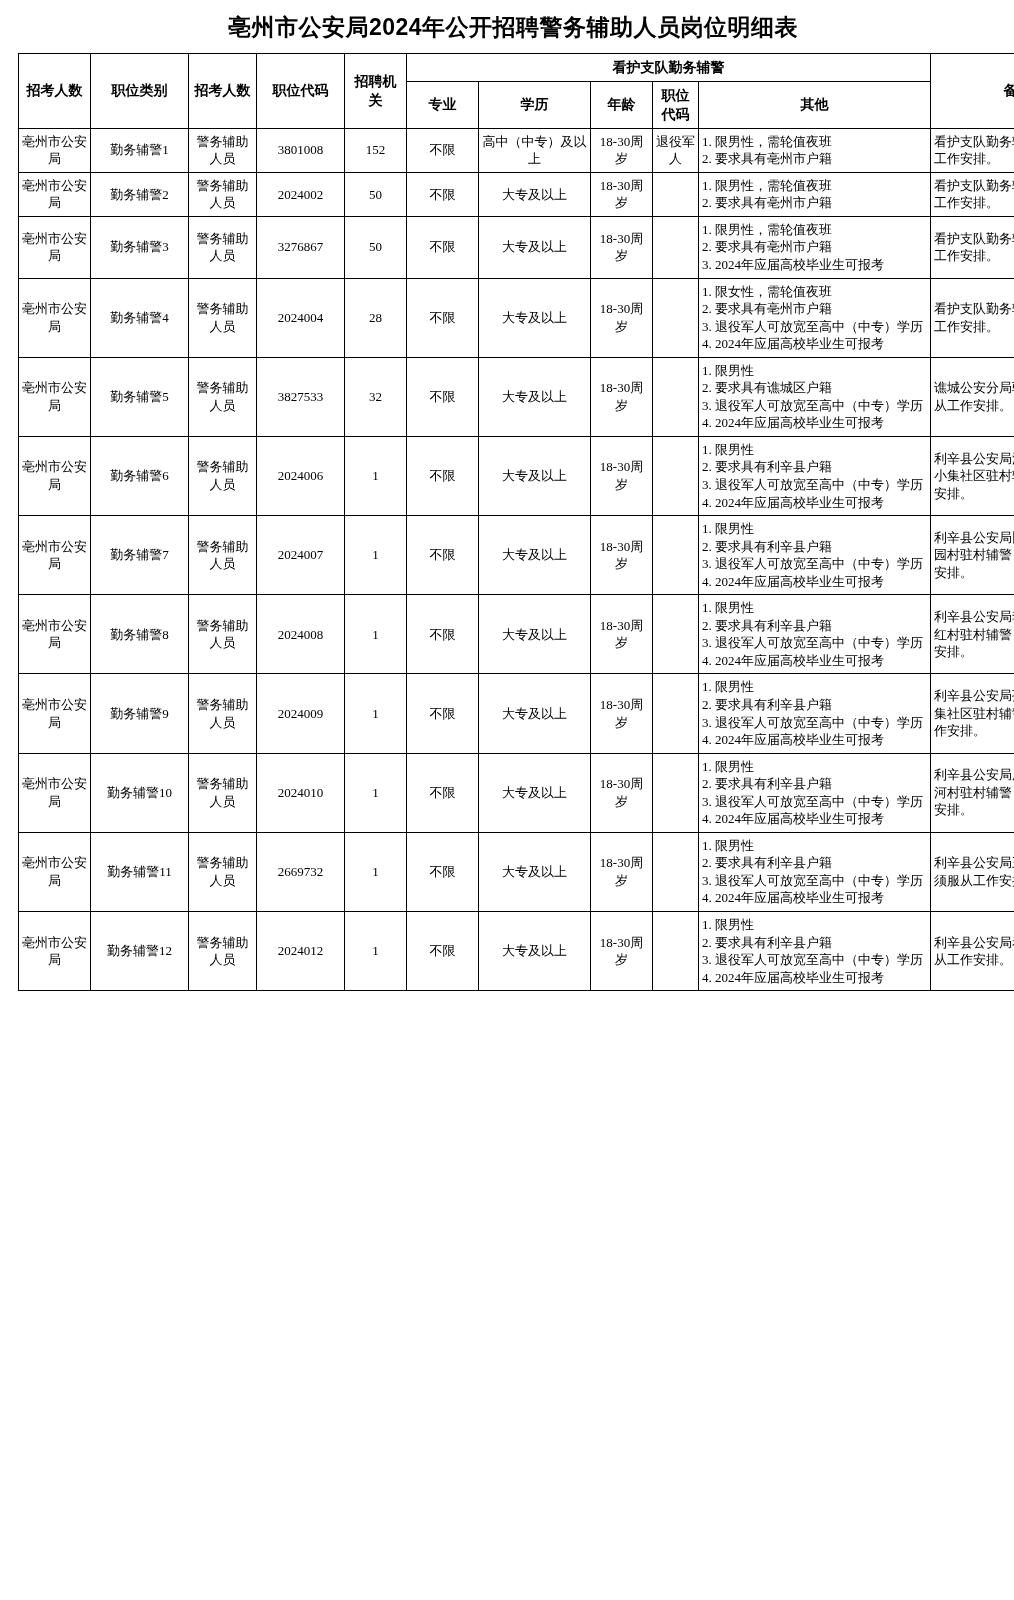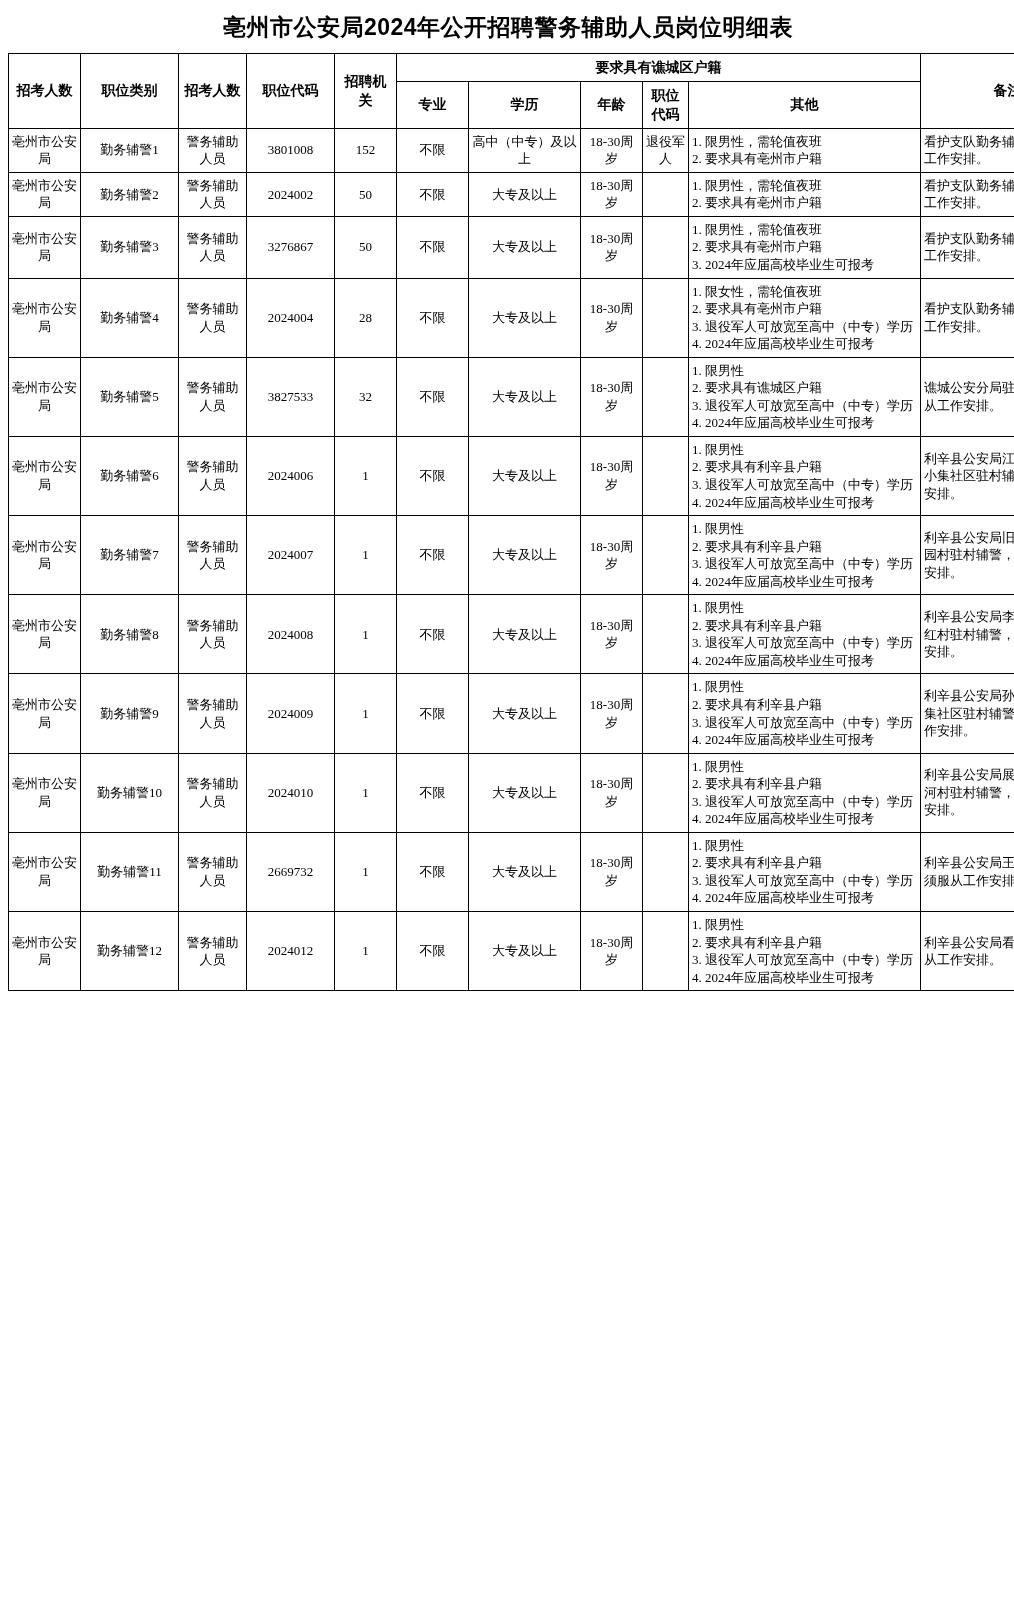--- a/index.html
+++ b/index.html
@@ -8,21 +8,21 @@
     background: #ffffff;
   }
   body {
     width: 1014px;
     font-family: "Liberation Serif", "DejaVu Serif", serif;
     color: #000000;
   }
   .page {
     width: 1014px;
     box-sizing: border-box;
-    padding: 6px 6px 0 8px;
+    padding: 6px 6px 0 18px;
   }
   .doc-title {
     text-align: center;
     font-size: 23px;
     font-weight: bold;
     letter-spacing: 0.5px;
     margin: 6px 0 10px 0;
     font-family: "Liberation Sans", "DejaVu Sans", sans-serif;
   }
   table.detail {
@@ -92,21 +92,21 @@
         <col class="c-other">
       <col class="c-remark">
     </colgroup>
     <thead>
       <tr>
         <th rowspan="2">招考人数</th>
         <th rowspan="2">职位类别</th>
         <th rowspan="2">招考人数</th>
         <th rowspan="2">职位代码</th>
         <th rowspan="2">招聘机关</th>
-        <th colspan="5" class="hdr-group">要求具有谯城区户籍</th>
+        <th colspan="5" class="hdr-group">看护支队勤务辅警</th>
         <th rowspan="2">备注</th>
       </tr>
       <tr>
         <th>专业</th>
         <th>学历</th>
         <th>年龄</th>
         <th>职位代码</th>
         <th>其他</th>
       </tr>
     </thead>

